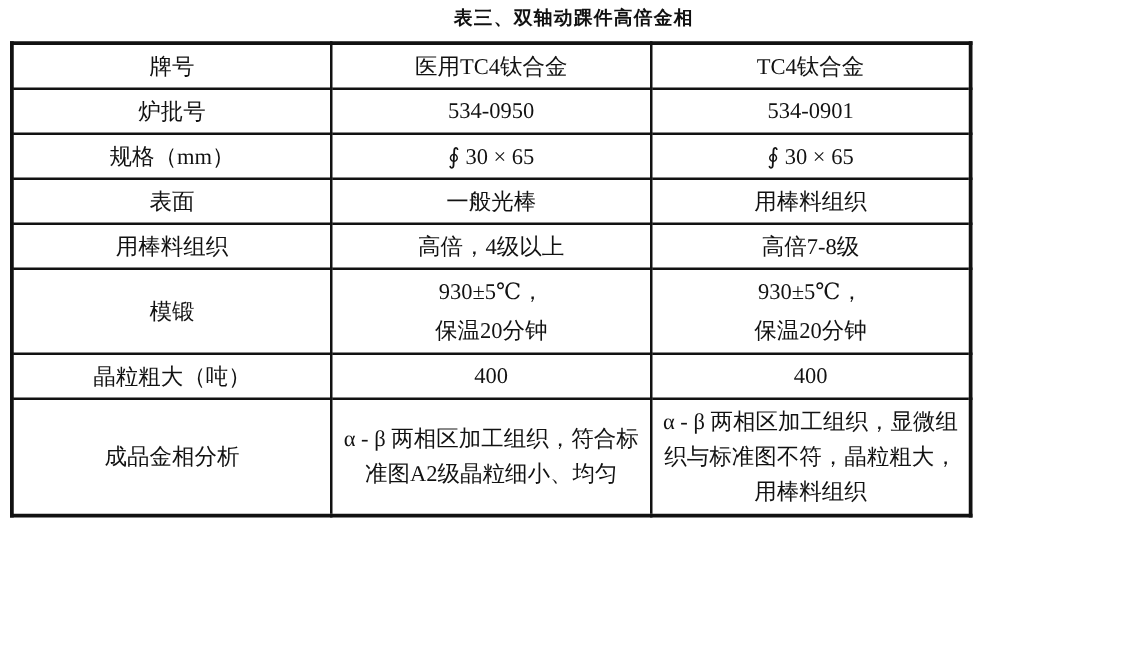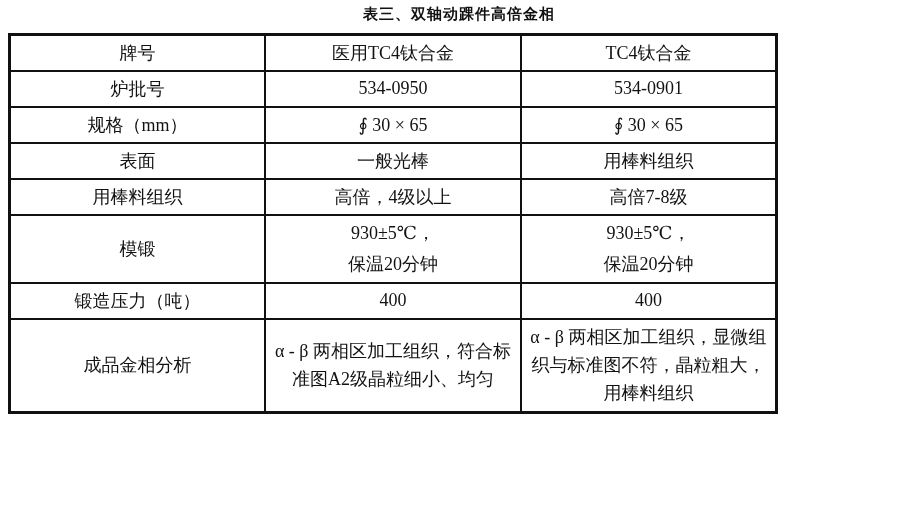--- a/index.html
+++ b/index.html
@@ -96,21 +96,21 @@
         <td>高倍7-8级</td>
       </tr>
       <tr class="r-forge">
         <td class="label-cell">模锻</td>
         <td class="preline">930±5℃，
 保温20分钟</td>
         <td class="preline">930±5℃，
 保温20分钟</td>
       </tr>
       <tr class="r-std">
-        <td class="label-cell">锻造压力（吨）</td>
+        <td class="label-cell">晶粒粗大（吨）</td>
         <td>400</td>
         <td>400</td>
       </tr>
       <tr class="r-analysis">
         <td class="label-cell">成品金相分析</td>
         <td class="wrap-left">α - β 两相区加工组织，符合标准图A2级晶粒细小、均匀</td>
         <td class="wrap-left">α - β 两相区加工组织，显微组织与标准图不符，晶粒粗大，用棒料组织</td>
       </tr>
     </tbody>
   </table>

